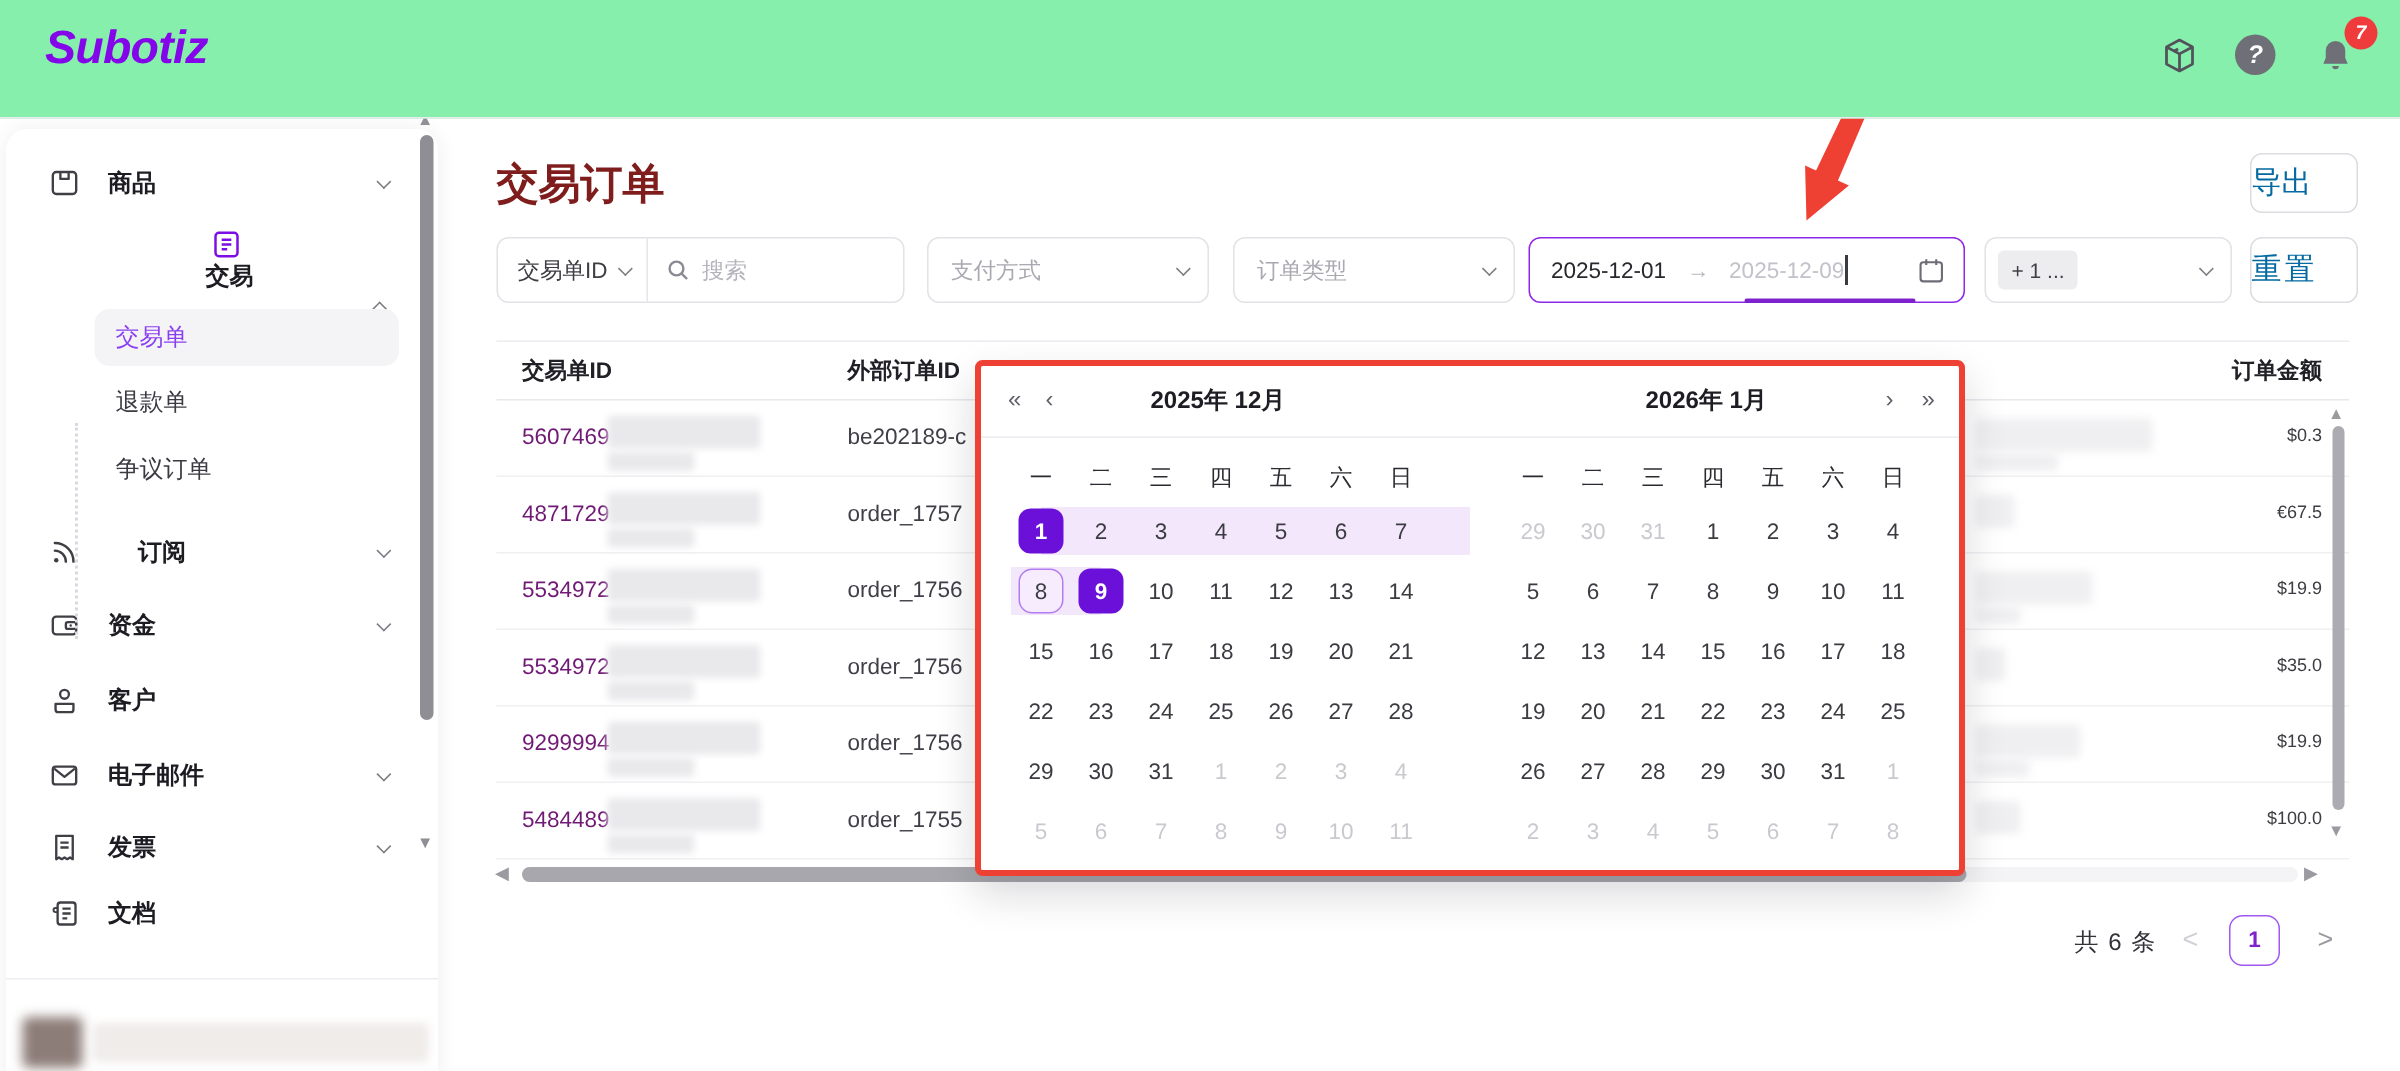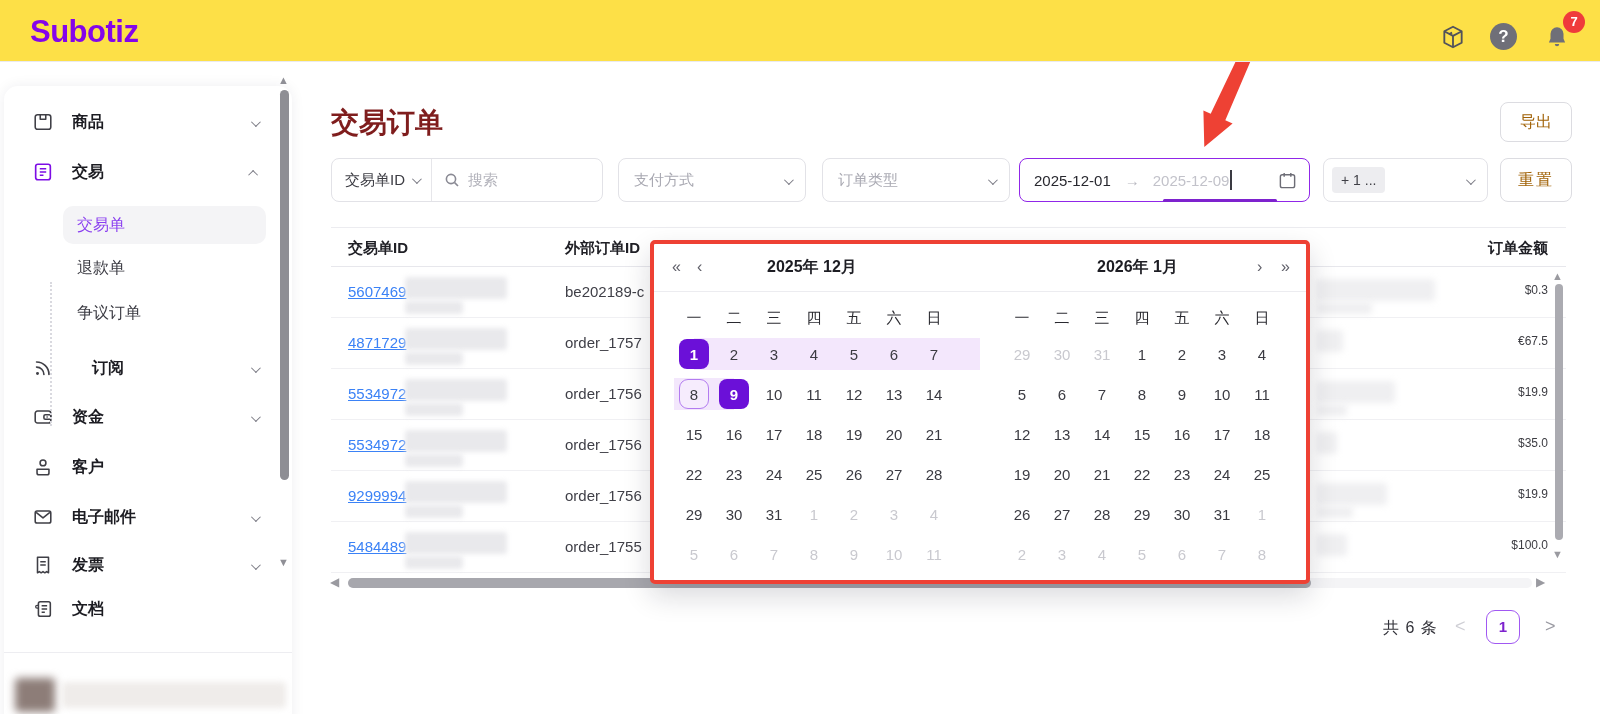--- a/index.html
+++ b/index.html
@@ -1,20 +1,20 @@
 <!DOCTYPE html>
 <html><head>
 <meta charset="utf-8">
 <style>
   * { margin:0; padding:0; box-sizing:border-box; }
   html,body { width:1600px; height:714px; overflow:hidden; }
   body { font-family:"Liberation Sans","DejaVu Sans",sans-serif; background:#ffffff; color:#26262c; position:relative; }
 
   
-  .topbar { position:absolute; left:0; top:0; width:1600px; height:62px; background:#fde047; border-bottom:1px solid #eaeaef; z-index:50; }
+  .topbar { position:absolute; left:0; top:0; width:1600px; height:79px; background:#86efac; border-bottom:1px solid #eaeaef; z-index:50;font-style:italic; }
   .logo { position:absolute; left:30px; top:14px; font-size:31px; font-weight:800; color:#8405ea; letter-spacing:-0.5px; }
   .top-icon { position:absolute; top:24px; width:26px; height:26px; }
   .icon-package { left:1440px; }
   .icon-help { left:1490px; top:23px; width:27px; height:27px; background:#6f6f78; border-radius:50%; color:#fff; font-weight:700; font-size:17px; text-align:center; line-height:27px; }
   .icon-bell { left:1544px; }
   .badge { position:absolute; left:1563px; top:11px; min-width:22px; height:22px; background:#ef3b3b; border-radius:11px; color:#fff; font-size:13px; font-weight:700; text-align:center; line-height:22px; padding:0 4px; z-index:51; }
 
   
   .sidebar-card { position:absolute; left:4px; top:86px; width:288px; height:640px; background:#fff; border-radius:14px 14px 0 0; box-shadow:0 0 14px rgba(30,30,50,.07); z-index:20; }
   .side-item { position:absolute; left:14px; width:252px; height:40px; display:flex; align-items:center; cursor:pointer; }
@@ -36,21 +36,21 @@
   .sb-scroll-thumb{ position:absolute; left:280px; top:90px; width:9px; height:390px; background:#8e8e94; border-radius:5px; z-index:23; }
   .sb-scroll-down { position:absolute; left:278px; top:556px; font-size:11px; color:#8f8f96; z-index:23; }
 
   
   .chev { display:inline-block; width:9px; height:9px; border-right:1.8px solid #7b7b85; border-bottom:1.8px solid #7b7b85; transform:rotate(45deg) translateY(-2px); }
   .chev.up { transform:rotate(-135deg) translateY(-2px); }
   .chev.sm { width:7px; height:7px; }
 
   
   .page-title { position:absolute; left:331px; top:104px; font-size:28px; font-weight:800; color:#7f1d1d; z-index:5; }
-  .btn { position:absolute; background:#fff; border:1px solid #dcdce1; border-radius:8px; font-size:16px; color:#a16207; text-align:center; cursor:pointer; z-index:10; }
+  .btn { position:absolute; background:#fff; border:1px solid #dcdce1; border-radius:8px; font-size:20px; color:#0369a1; cursor:pointer; z-index:10; }
   .btn-export { left:1500px; top:102px; width:72px; height:40px; line-height:38px; }
   .btn-reset  { left:1500px; top:158px; width:72px; height:44px; line-height:42px; letter-spacing:2px; }
 
   .fbox { position:absolute; top:158px; height:44px; background:#fff; border:1px solid #e2e2e7; border-radius:8px; display:flex; align-items:center; z-index:10; }
   .fb-search { left:331px; width:272px; }
   .fb-search .seg1 { display:flex; align-items:center; width:99px; padding-left:13px; cursor:pointer; }
   .fb-search .seg1 .t { font-size:15px; color:#3c3c43; }
   .fb-search .seg1 .chev { margin-left:7px; }
   .fb-search .vdiv { width:1px; height:42px; background:#e6e6ea; }
   .fb-search .seg2 { display:flex; align-items:center; padding-left:12px; flex:1; }
@@ -71,21 +71,21 @@
   .fb-more { left:1323px; width:165px; }
   .fb-more .tag { margin-left:8px; background:#ededf0; border-radius:4px; font-size:14px; color:#3f3f46; padding:5px 9px; }
 
   
   .tbl-header { position:absolute; left:331px; top:227px; width:1235px; height:40px; border-top:1px solid #ececf0; border-bottom:1px solid #e7e7ec; z-index:2; }
   .th { position:absolute; top:0; height:40px; line-height:40px; font-size:15px; font-weight:700; color:#202026; }
   .th-id  { left:17px; }
   .th-ext { left:234px; }
   .th-amt { right:18px; }
   .trow { position:absolute; left:331px; width:1235px; height:51px; border-bottom:1px solid #f0f0f3; z-index:2; }
-  .trow .cid  { position:absolute; left:17px; top:16px; font-size:15px; color:#3b82f6;text-decoration:underline; }
+  .trow .cid  { position:absolute; left:17px; top:16px; font-size:15px; color:#701a75; }
   .trow .cext { position:absolute; left:234px; top:16px; font-size:15px; color:#3f3f47; white-space:nowrap; }
   .trow .camt { position:absolute; right:18px; top:16px; font-size:12px; color:#3c3c42; }
   .blur-block { position:absolute; background:#e9e9ec; filter:blur(2.5px); border-radius:3px; }
   .blur-light { position:absolute; background:#efeff1; filter:blur(3px); border-radius:3px; }
 
   
   .v-scroll-up    { position:absolute; left:1552px; top:270px; font-size:11px; color:#9a9aa0; z-index:3; }
   .v-scroll-thumb { position:absolute; left:1555px; top:284px; width:8px; height:256px; background:#ababb1; border-radius:4px; z-index:3; }
   .v-scroll-down  { position:absolute; left:1552px; top:548px; font-size:11px; color:#9a9aa0; z-index:3; }
   .h-scroll-left  { position:absolute; left:330px; top:575px; font-size:12px; color:#9a9aa0; z-index:3; }
@@ -143,21 +143,21 @@
 <div class="sidebar-card">
   <div id="side-nav">
       <div class="side-item" style="top: 16px;">
         <span class="ico"><svg viewBox="0 0 24 24" fill="none" stroke="currentColor" stroke-width="1.7" stroke-linejoin="round">
             <rect x="3.5" y="4" width="17" height="16" rx="2.5"></rect>
             <path d="M9 4v5h6V4"></path>
           </svg></span>
         <span class="lbl">商品</span>
         <span class="chev-wrap"><span class="chev sm "></span></span>
       </div>
-      <div class="side-item active-parent" style="top: 66px;">
+      <div class="side-item active-parent" style="top: 66px; flex-direction: column;">
         <span class="ico"><svg viewBox="0 0 24 24" fill="none" stroke="currentColor" stroke-width="1.8" stroke-linejoin="round">
             <rect x="4" y="3.5" width="16" height="17" rx="2.5"></rect>
             <path d="M8.5 8.5h7M8.5 12h7M8.5 15.5h4"></path>
           </svg></span>
         <span class="lbl">交易</span>
         <span class="chev-wrap"><span class="chev sm up"></span></span>
       </div>
       <div class="side-sub active" style="top: 120px;">
         <span class="lbl">交易单</span>
       </div>

